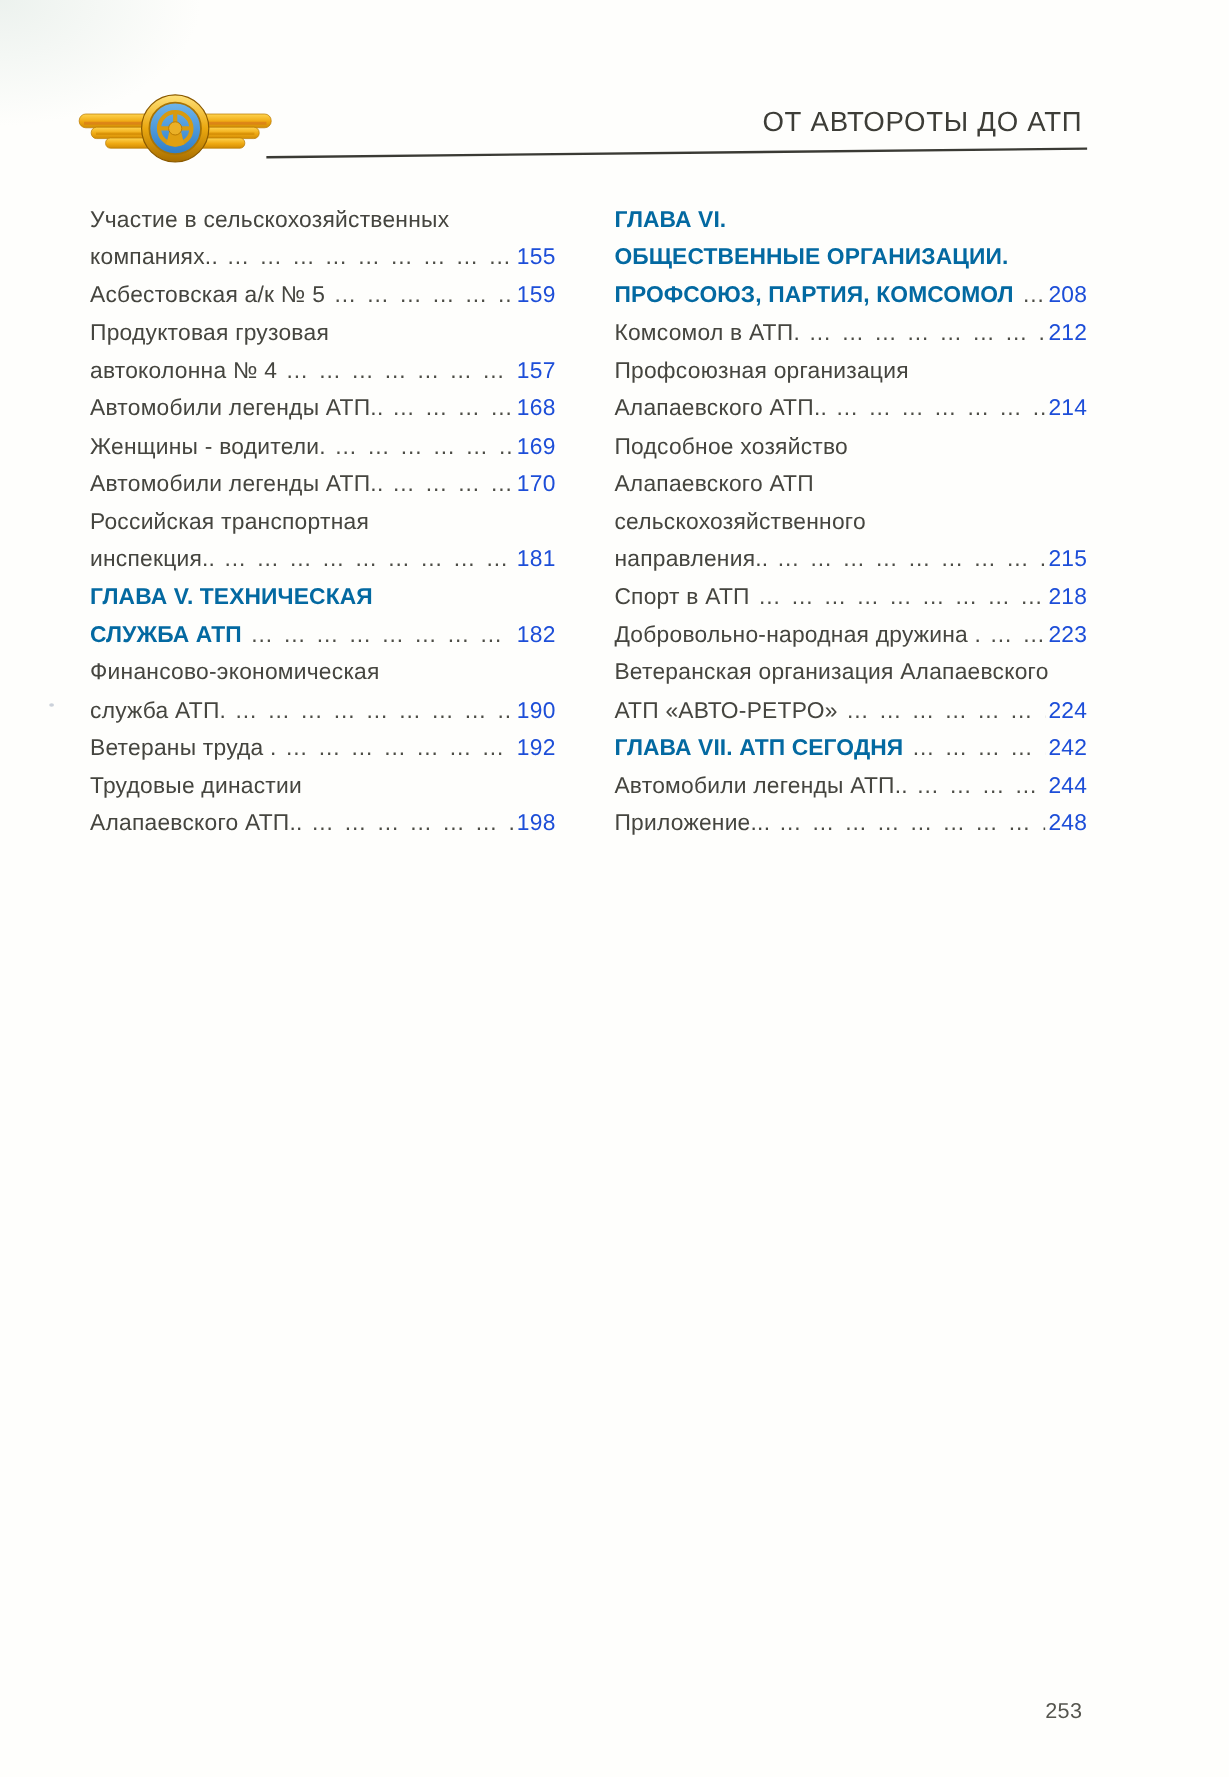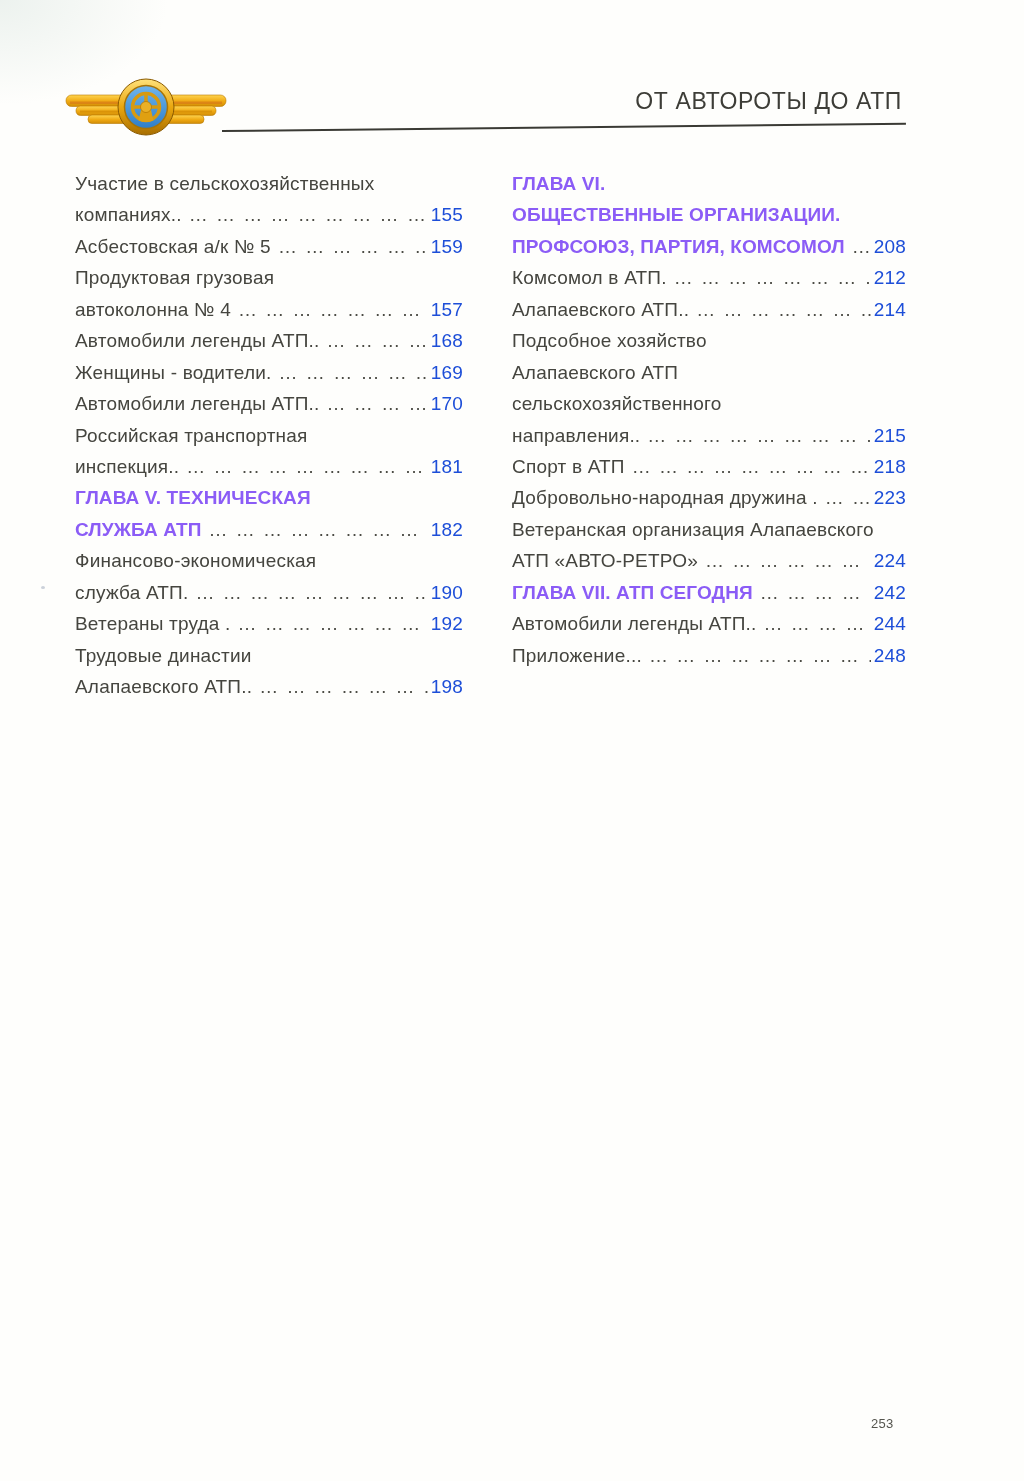--- a/index.html
+++ b/index.html
@@ -18,27 +18,27 @@
   }
   .header-rule{
     position:absolute;left:222px;top:130px;width:684px;height:2px;background:#3a3a34;
     transform:rotate(-0.6deg);transform-origin:left center;
   }
   .col{position:absolute;top:168px;font-size:19px;letter-spacing:0.2px;line-height:31.45px;}
   .col-left{left:75px;width:388px;}
   .col-right{left:512px;width:394px;}
   .line{display:flex;align-items:baseline;height:31.45px;white-space:nowrap;}
   .label{flex:0 0 auto;}
-  .entry.bold .label{font-weight:bold;color:#8b5cf6;letter-spacing:0.1px;}
+  .entry.bold .label{font-weight:bold;color:#0369a1;letter-spacing:0.1px;}
   .leader{
     flex:1 1 auto;min-width:0;overflow:hidden;margin:0 3px 0 7px;
     color:#4c4c45;letter-spacing:1.5px;font-weight:normal;
   }
   .page-ref{flex:0 0 auto;font-weight:normal;color:#1d4ed8;}
-  .folio{position:absolute;left:871px;top:1416px;font-size:13px;color:#55554e;letter-spacing:0.3px;}
+  .folio{position:absolute;left:871px;top:1416px;font-size:18px;color:#55554e;letter-spacing:0.3px;}
   .speck{position:absolute;left:41px;top:586px;width:4px;height:3px;border-radius:50%;
     background:rgba(110,125,155,0.35);}
 </style>
 </head>
 <body>
 
 <div class="page">
 
   <svg class="logo" viewBox="0 0 172 68" xmlns="http://www.w3.org/2000/svg" aria-hidden="true">
     <defs>
@@ -199,20 +199,23 @@
       </div>
       <div class="entry">
         <div class="line">
           <span class="label">Комсомол в АТП.</span>
           <span class="leader">… … … … … … … … … … … … … … … … … … … … … … … … … … … … … … … … … … … … … … … … </span>
           <span class="page-ref">212</span>
         </div>
       </div>
       <div class="entry">
         <div class="line">
+          <span class="label">Профсоюзная организация</span>
+        </div>
+        <div class="line">
           <span class="label">Алапаевского АТП..</span>
           <span class="leader">… … … … … … … … … … … … … … … … … … … … … … … … … … … … … … … … … … … … … … … … </span>
           <span class="page-ref">214</span>
         </div>
       </div>
       <div class="entry">
         <div class="line">
           <span class="label">Подсобное хозяйство</span>
         </div>
         <div class="line">

